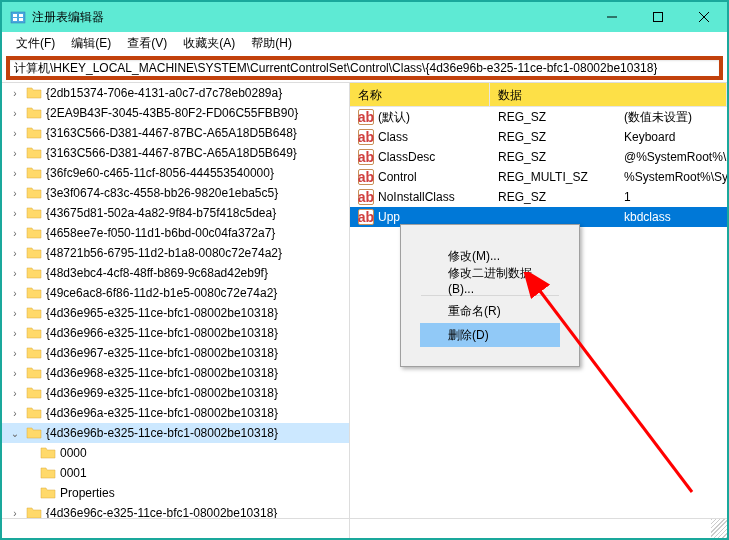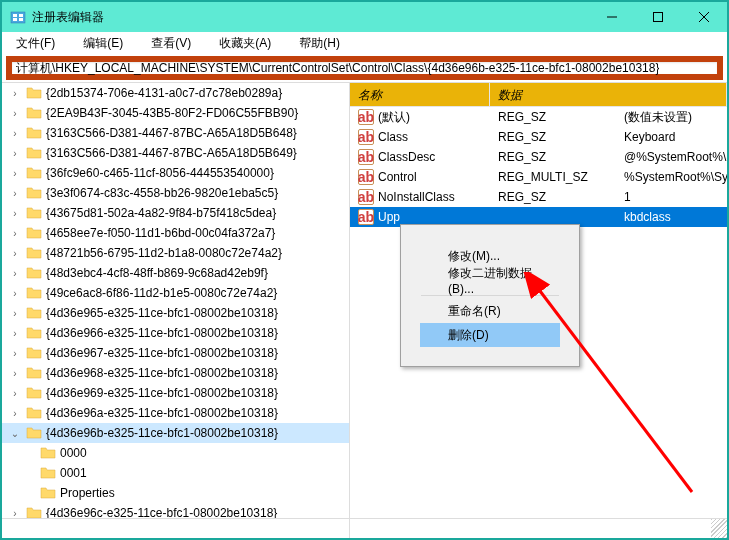--- a/index.html
+++ b/index.html
@@ -3,34 +3,34 @@
 <meta charset="utf-8">
 <style>
 * { margin: 0; padding: 0; box-sizing: border-box; font-family: "Microsoft YaHei", "Segoe UI", sans-serif; font-size: 12px; }
 body { background: #fff; }
 .window { width: 729px; height: 540px; border: 2px solid #1aa89c; display: flex; flex-direction: column; background: #fff; position: relative; }
 .titlebar { height: 30px; display: flex; align-items: center; padding: 0 0 0 8px; background: #5eead4; }
 .titlebar-icon { width: 16px; height: 16px; margin-right: 6px; display: flex; align-items: center; justify-content: center; }
 .titlebar-title { flex: 1; }
 .win-controls { display: flex; height: 30px; }
 .win-btn { width: 46px; height: 30px; display: flex; align-items: center; justify-content: center; cursor: pointer; }
-.menubar { height: 22px; display: flex; align-items: center; padding: 0 6px; gap: 12px; }
+.menubar { height: 22px; display: flex; align-items: center; padding: 0 6px; gap: 0; }
 .menu-item { padding: 2px 8px; cursor: pointer; }
-.addressbar { height: 24px; border: 6px solid #c2410c; margin: 2px 4px; display: flex; align-items: center; padding: 0 4px; background: #fff; box-shadow: inset 0 1px 2px rgba(0,0,0,0.1); }
+.addressbar { height: 24px; border: 4px solid #c2410c; margin: 2px 4px; display: flex; align-items: center; padding: 0 4px; background: #fff; box-shadow: inset 0 1px 2px rgba(0,0,0,0.1); }
 .addressbar span { white-space: nowrap; overflow: hidden; }
 .content { flex: 1; display: flex; overflow: hidden; border-top: 1px solid #ddd; }
 .tree-panel { width: 348px; overflow-y: scroll; overflow-x: hidden; border-right: 1px solid #ddd; background: #fff; }
 .tree-item { height: 20px; display: flex; align-items: center; padding-left: 6px; cursor: pointer; white-space: nowrap; }
 .tree-item.selected { background: #cce8ff; }
 .tree-expander { width: 14px; height: 14px; display: flex; align-items: center; justify-content: center; font-size: 10px; color: #666; flex-shrink: 0; }
 .folder-icon { width: 16px; height: 14px; margin: 0 4px; flex-shrink: 0; }
 .tree-item.child { padding-left: 20px; }
 .tree-item.child .tree-expander { visibility: hidden; }
 .list-panel { flex: 1; display: flex; flex-direction: column; overflow: hidden; background: #fff; position: relative; }
-.list-header { height: 24px; display: flex; border-bottom: 1px solid #e5e5e5; background: #eab308; font-style: italic; }
+.list-header { height: 24px; display: flex; border-bottom: 1px solid #e5e5e5; background: #fde047; }
 .list-header-cell { padding: 4px 8px; border-right: 1px solid #e5e5e5; cursor: pointer; }
 .list-body { flex: 1; overflow: auto; }
 .list-row { height: 20px; display: flex; align-items: center; cursor: pointer; padding-left: 4px; }
 .list-row.selected { background: #0078d7; color: #fff; }
 .list-cell { padding: 0 4px; overflow: hidden; white-space: nowrap; }
 .reg-icon { width: 16px; height: 16px; margin-right: 4px; flex-shrink: 0; display: flex; align-items: center; justify-content: center; border: 1px solid #c89058; border-radius: 2px; background: #fff; }
 .reg-icon-text { font-size: 14px; color: #d04040; font-weight: bold; }
 .context-menu { position: absolute; top: 222px; left: 398px; width: 180px; background: #f0f0f0; border: 1px solid #a0a0a0; box-shadow: 2px 2px 4px rgba(0,0,0,0.3); z-index: 100; padding: 19px; }
 .ctx-item { height: 24px; display: flex; align-items: center; padding: 0 24px 0 28px; cursor: pointer; }
 .ctx-item.highlighted { background: #91c9f7; }

